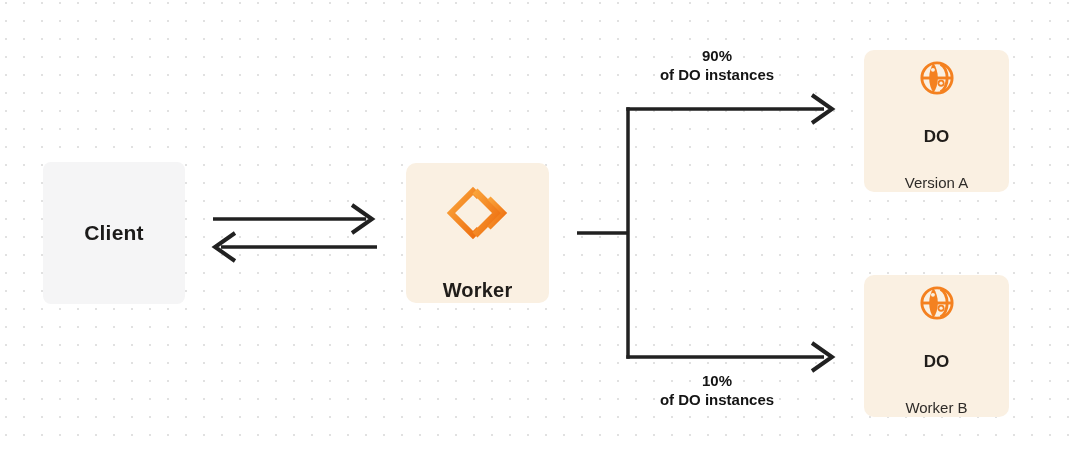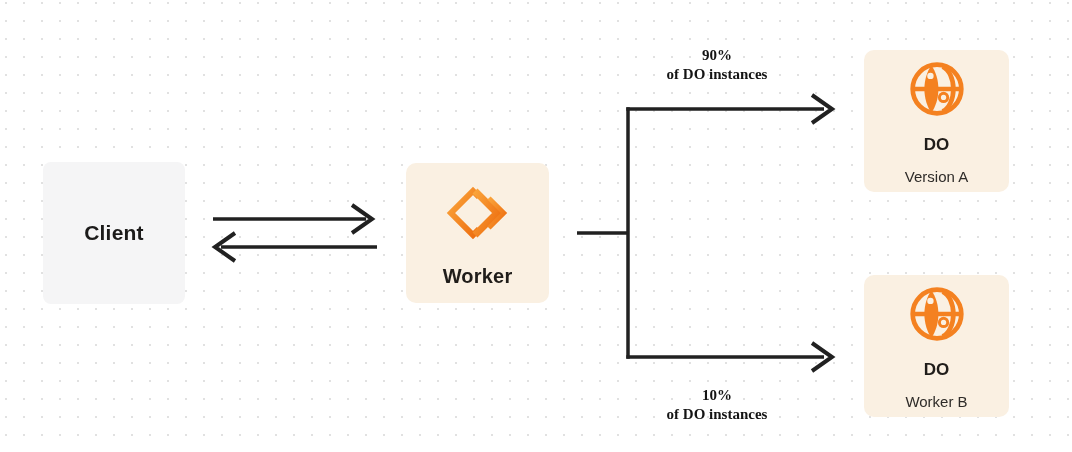--- a/index.html
+++ b/index.html
@@ -19,20 +19,21 @@
     overflow: hidden;
     border-radius: 8px;
   }
   .node {
     position: absolute;
     display: flex;
     flex-direction: column;
     align-items: center;
     justify-content: center;
     box-sizing: border-box;
+    gap: 14px;
   }
   .client-box {
     left: 43px; top: 162px;
     width: 142px; height: 142px;
     background: #f5f5f6;
     border-radius: 8px;
   }
   .client-label {
     font-size: 21px;
     font-weight: 700;
@@ -93,24 +94,23 @@
   }
   .route-label {
     position: absolute;
     left: 617px;
     width: 200px;
     text-align: center;
     font-size: 15px;
     font-weight: 700;
     line-height: 19px;
     color: #141414;
-    font-family: Liberation Serif, serif;
   }
   .route-label-top { top: 46px; }
-  .route-label-bottom { top: 386px; }
+  .route-label-bottom { top: 371px; }
   .route-label span { display: block; }
 </style>
 </head>
 <body>
 
 <div class="canvas">
 
   <svg class="connector-layer" width="1072" height="452" viewBox="0 0 1072 452">
 
     <path d="M213 219 H366"></path>

